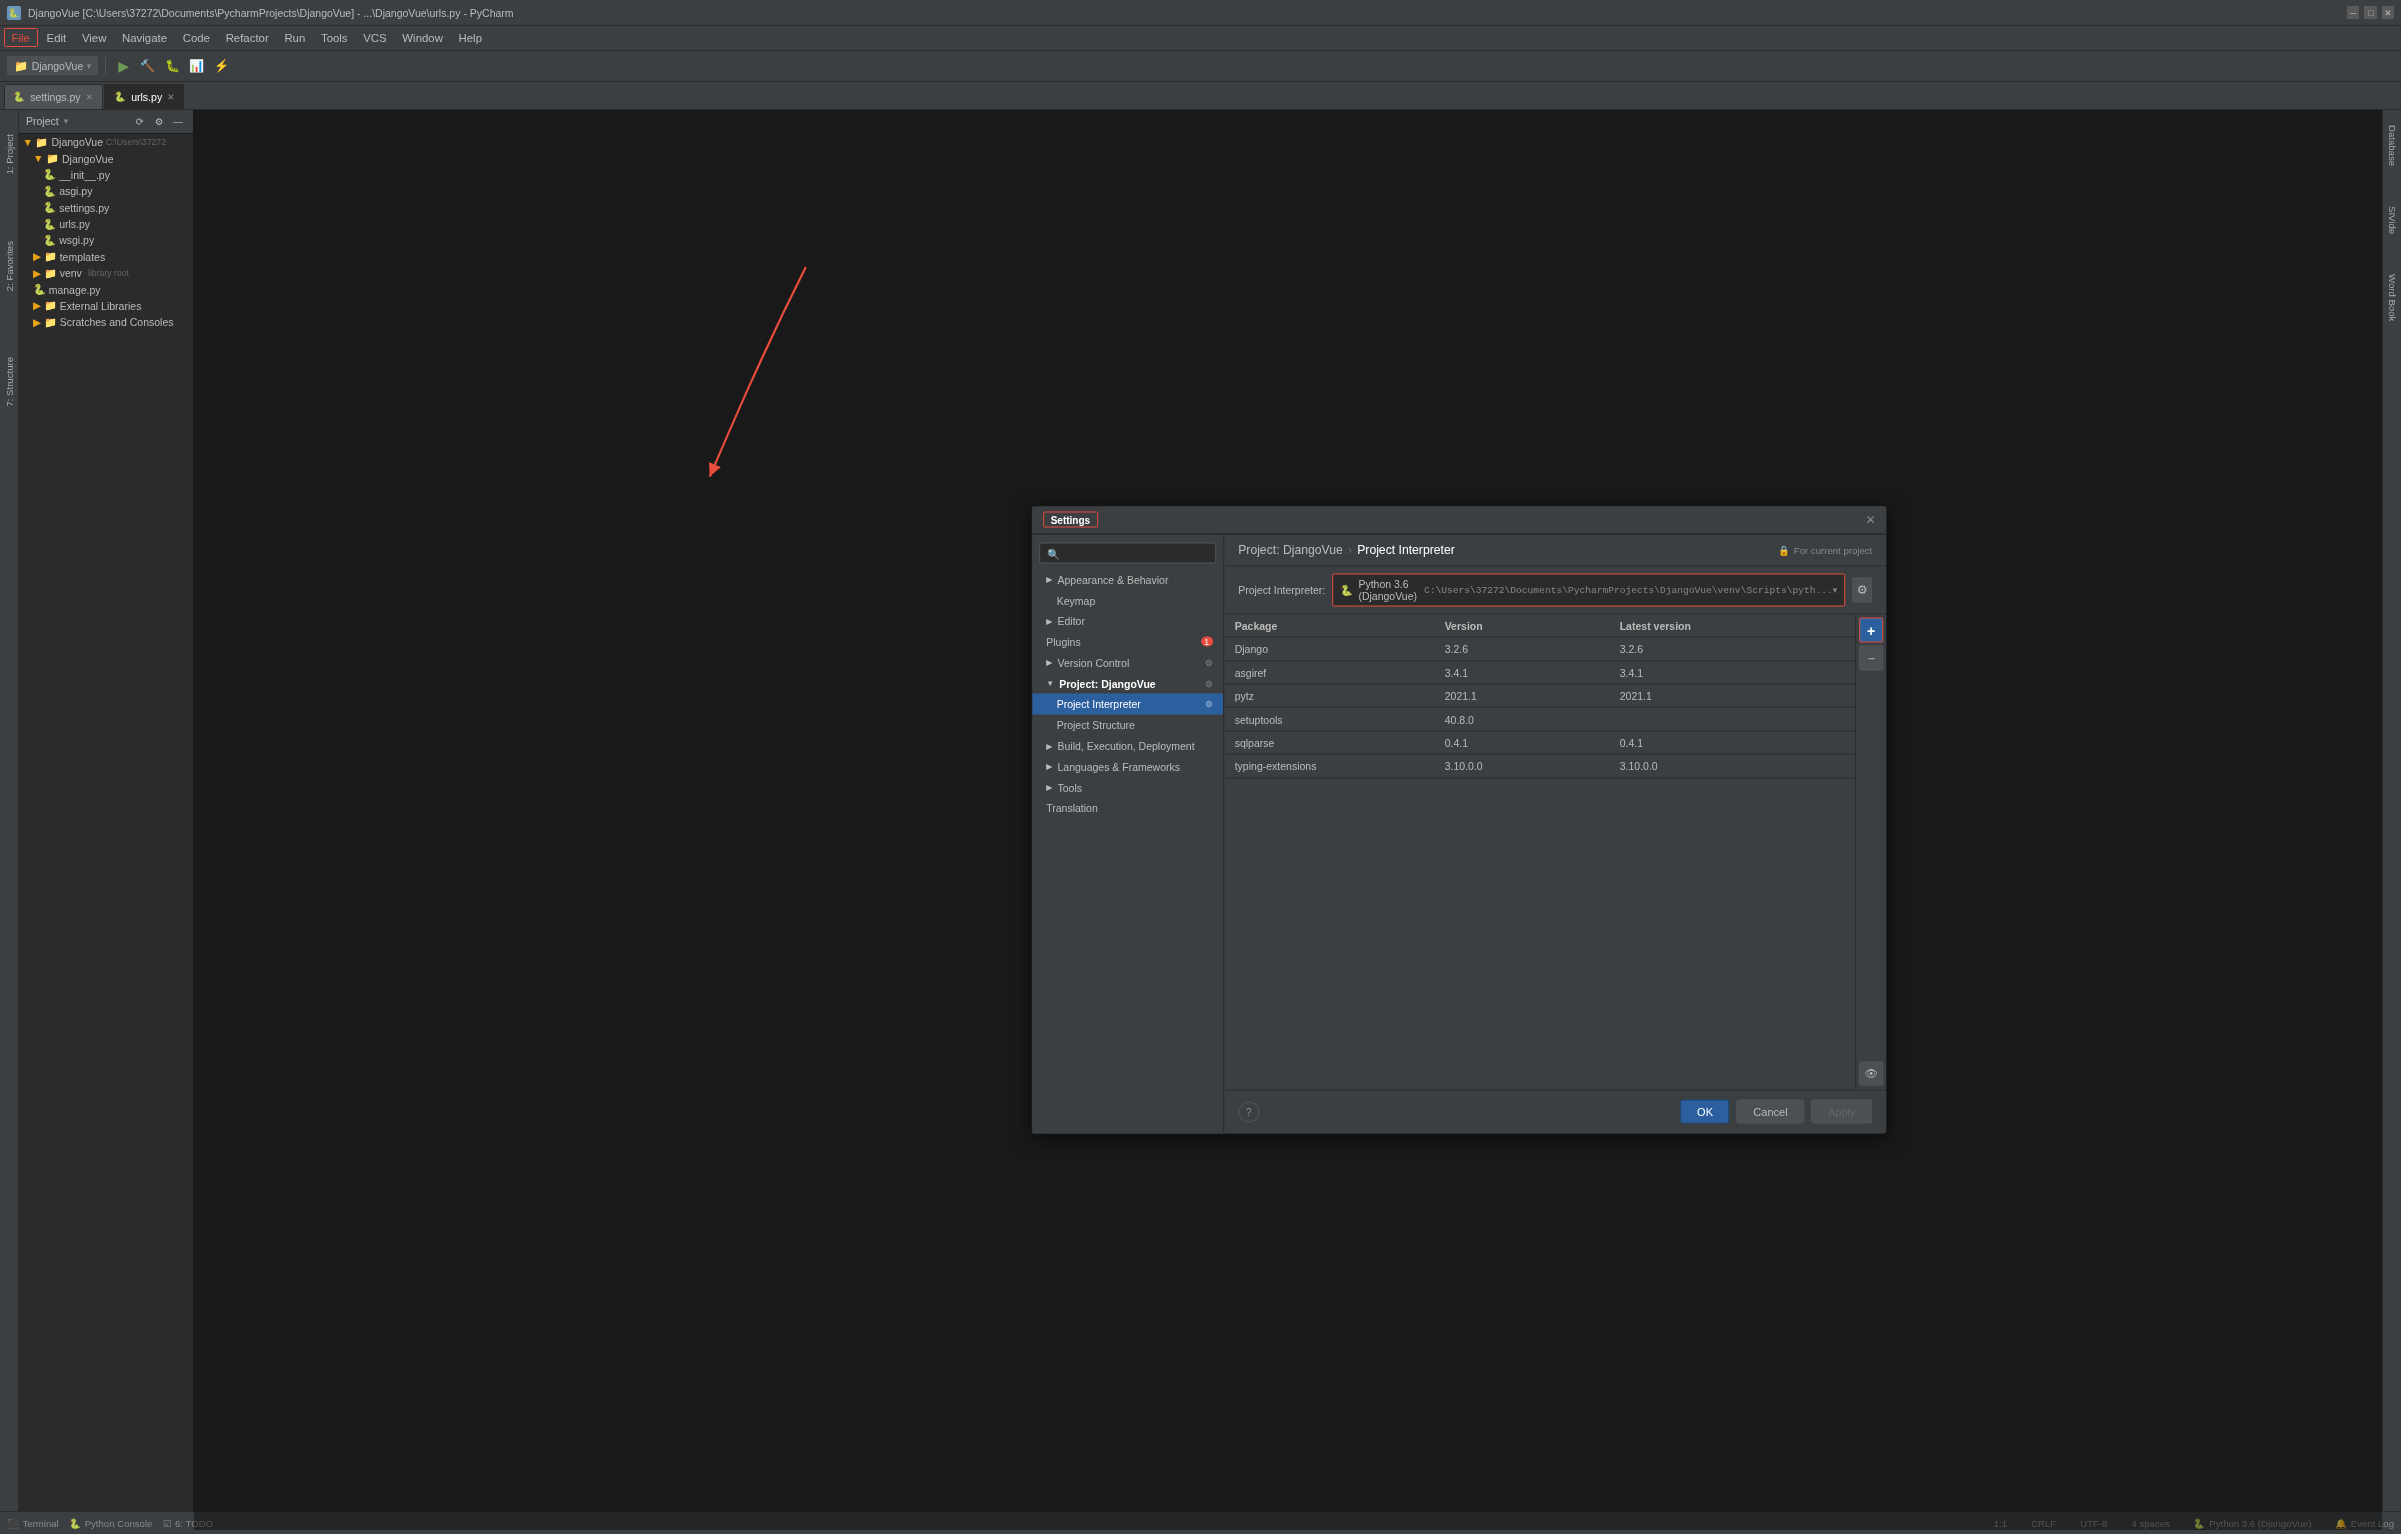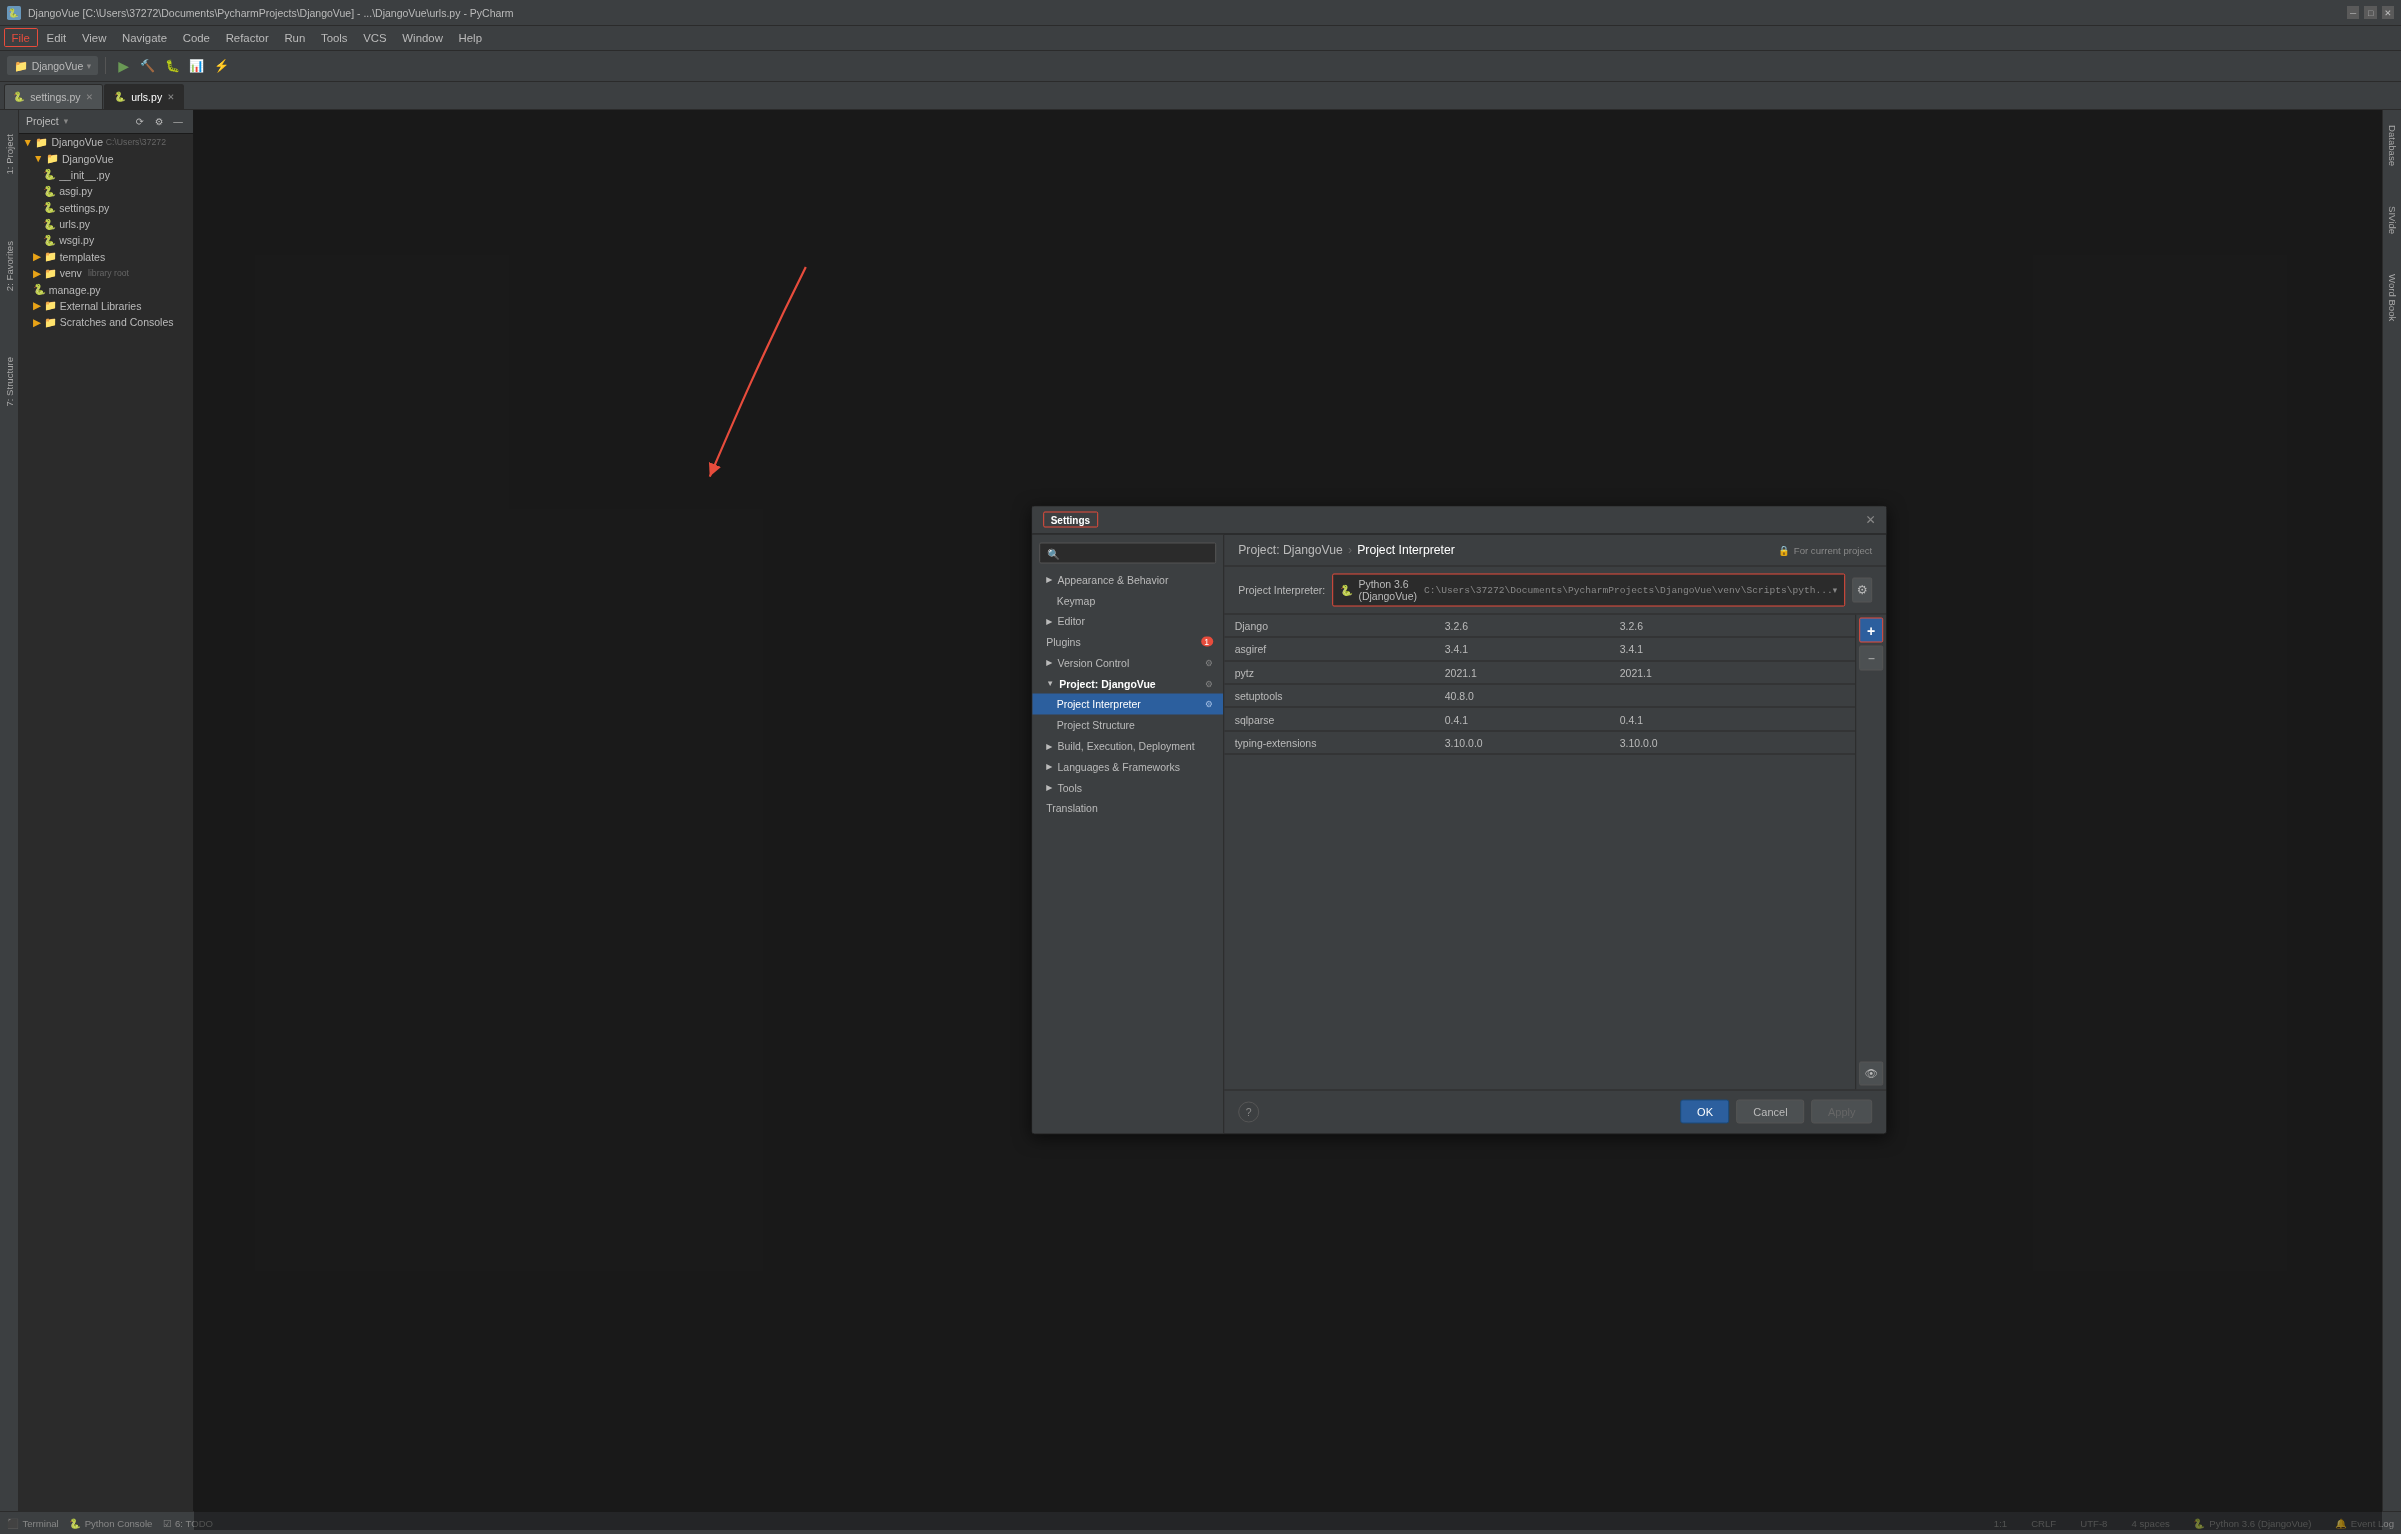--- a/index.html
+++ b/index.html
@@ -679,20 +679,31 @@
               <span style="color:#bbbbbb;font-size:10.5px;">Python 3.6 (DjangoVue)</span>
               <span style="margin-left:7px;color:#888;font-size:9.6px;font-family:Liberation Mono, monospace;">C:\Users\37272\Documents\PycharmProjects\DjangoVue\venv\Scripts\pyth...</span>
               <span style="margin-left:auto;font-size:8.7px;color:#888;">▾</span>
             </div>
             <div class="gear-btn">⚙</div>
           </div>
 
           <div class="packages-area">
             <div class="packages-table">
 
+              <div class="table-header">
+                <div class="th th-package">
+                  <span>Package</span>
+                </div>
+                <div class="th th-version">
+                  <span>Version</span>
+                </div>
+                <div class="th th-latest">
+                  <span>Latest version</span>
+                </div>
+              </div>
 
               <div class="table-row">
                 <div class="td td-package">Django</div>
                 <div class="td td-version">3.2.6</div>
                 <div class="td td-latest">3.2.6</div>
               </div>
               <div class="table-row">
                 <div class="td td-package">asgiref</div>
                 <div class="td td-version">3.4.1</div>
                 <div class="td td-latest">3.4.1</div>

